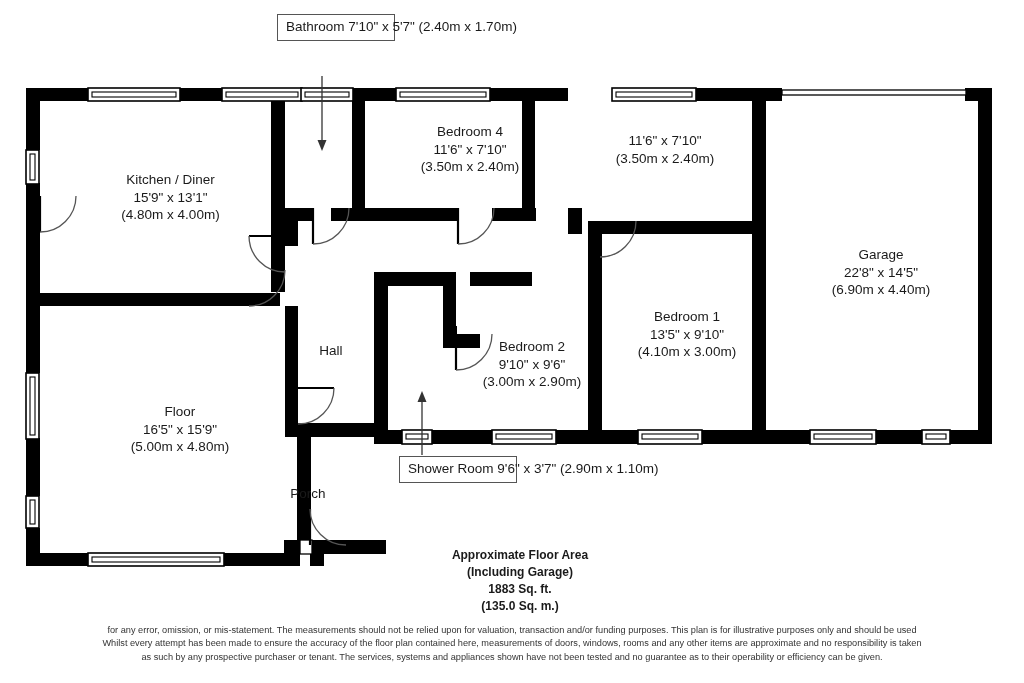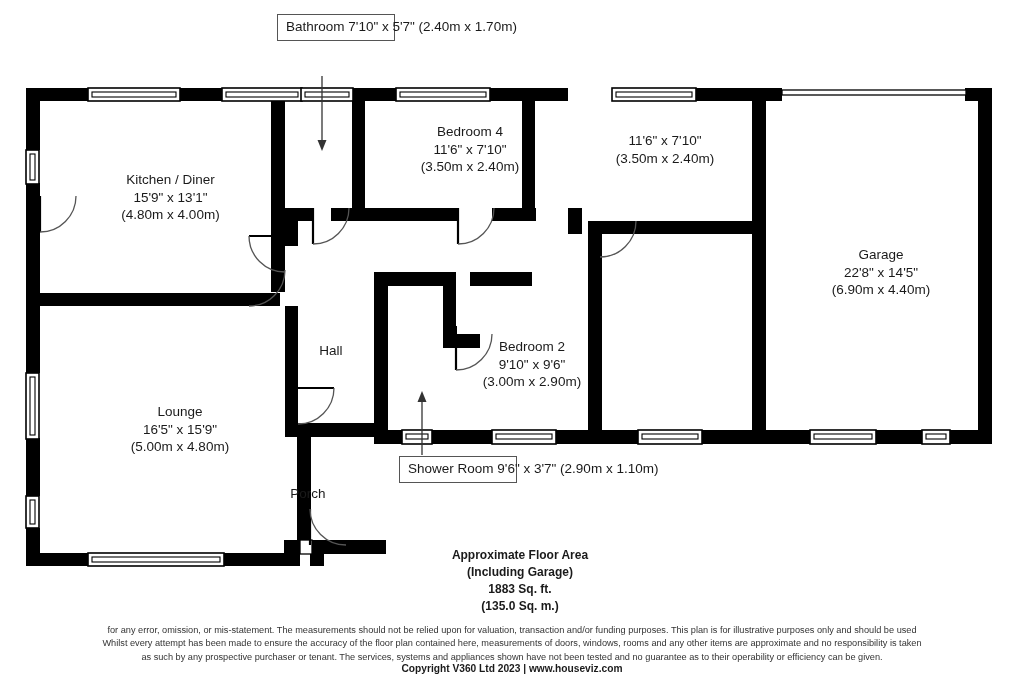--- a/index.html
+++ b/index.html
@@ -340,33 +340,38 @@
     <span class="rl-imp">11'6" x 7'10"</span>
     <span class="rl-met">(3.50m x 2.40m)</span>
   </div>
 
   <div class="room-label" style="left:777px; top:246px; width:208px;">
     <span class="rl-name">Garage</span>
     <span class="rl-imp">22'8" x 14'5"</span>
     <span class="rl-met">(6.90m x 4.40m)</span>
   </div>
 
+  <div class="room-label" style="left:583px; top:308px; width:208px;">
+    <span class="rl-name">Bedroom 1</span>
+    <span class="rl-imp">13'5" x 9'10"</span>
+    <span class="rl-met">(4.10m x 3.00m)</span>
+  </div>
 
   <div class="room-label" style="left:428px; top:338px; width:208px;">
     <span class="rl-name">Bedroom 2</span>
     <span class="rl-imp">9'10" x 9'6"</span>
     <span class="rl-met">(3.00m x 2.90m)</span>
   </div>
 
   <div class="room-label single" style="left:288px; top:334px; width:86px;margin-top:8px;">
     <span class="rl-name">Hall</span>
   </div>
 
   <div class="room-label" style="left:76px; top:403px; width:208px;">
-    <span class="rl-name">Lounge</span>
+    <span class="rl-name">Floor</span>
     <span class="rl-imp">16'5" x 15'9"</span>
     <span class="rl-met">(5.00m x 4.80m)</span>
   </div>
 
   <div class="room-label single" style="left:265px; top:485px; width:86px;">
     <span class="rl-name">Porch</span>
   </div>
 
   <div class="callout" style="left:277px; top:14px; width:118px;">
     <span class="rl-name">Bathroom</span>
@@ -386,17 +391,14 @@
     <span>1883 Sq. ft.</span>
     <span>(135.0 Sq. m.)</span>
   </div>
 
   <div class="disclaimer" style="left:82px; top:624px; width:860px;">
     <span>for any error, omission, or mis-statement. The measurements should not be relied upon for valuation, transaction and/or funding purposes. This plan is for illustrative purposes only and should be used</span>
     <span>Whilst every attempt has been made to ensure the accuracy of the floor plan contained here, measurements of doors, windows, rooms and any other items are approximate and no responsibility is taken</span>
     <span>as such by any prospective purchaser or tenant. The services, systems and appliances shown have not been tested and no guarantee as to their operability or efficiency can be given.</span>
   </div>
 
-  <div class="copyright" style="left:312px; top:663px; width:400px;">
-    <span>Copyright V360 Ltd 2023 | www.houseviz.com</span>
-  </div>
 
 </div>
 
 </body></html>

